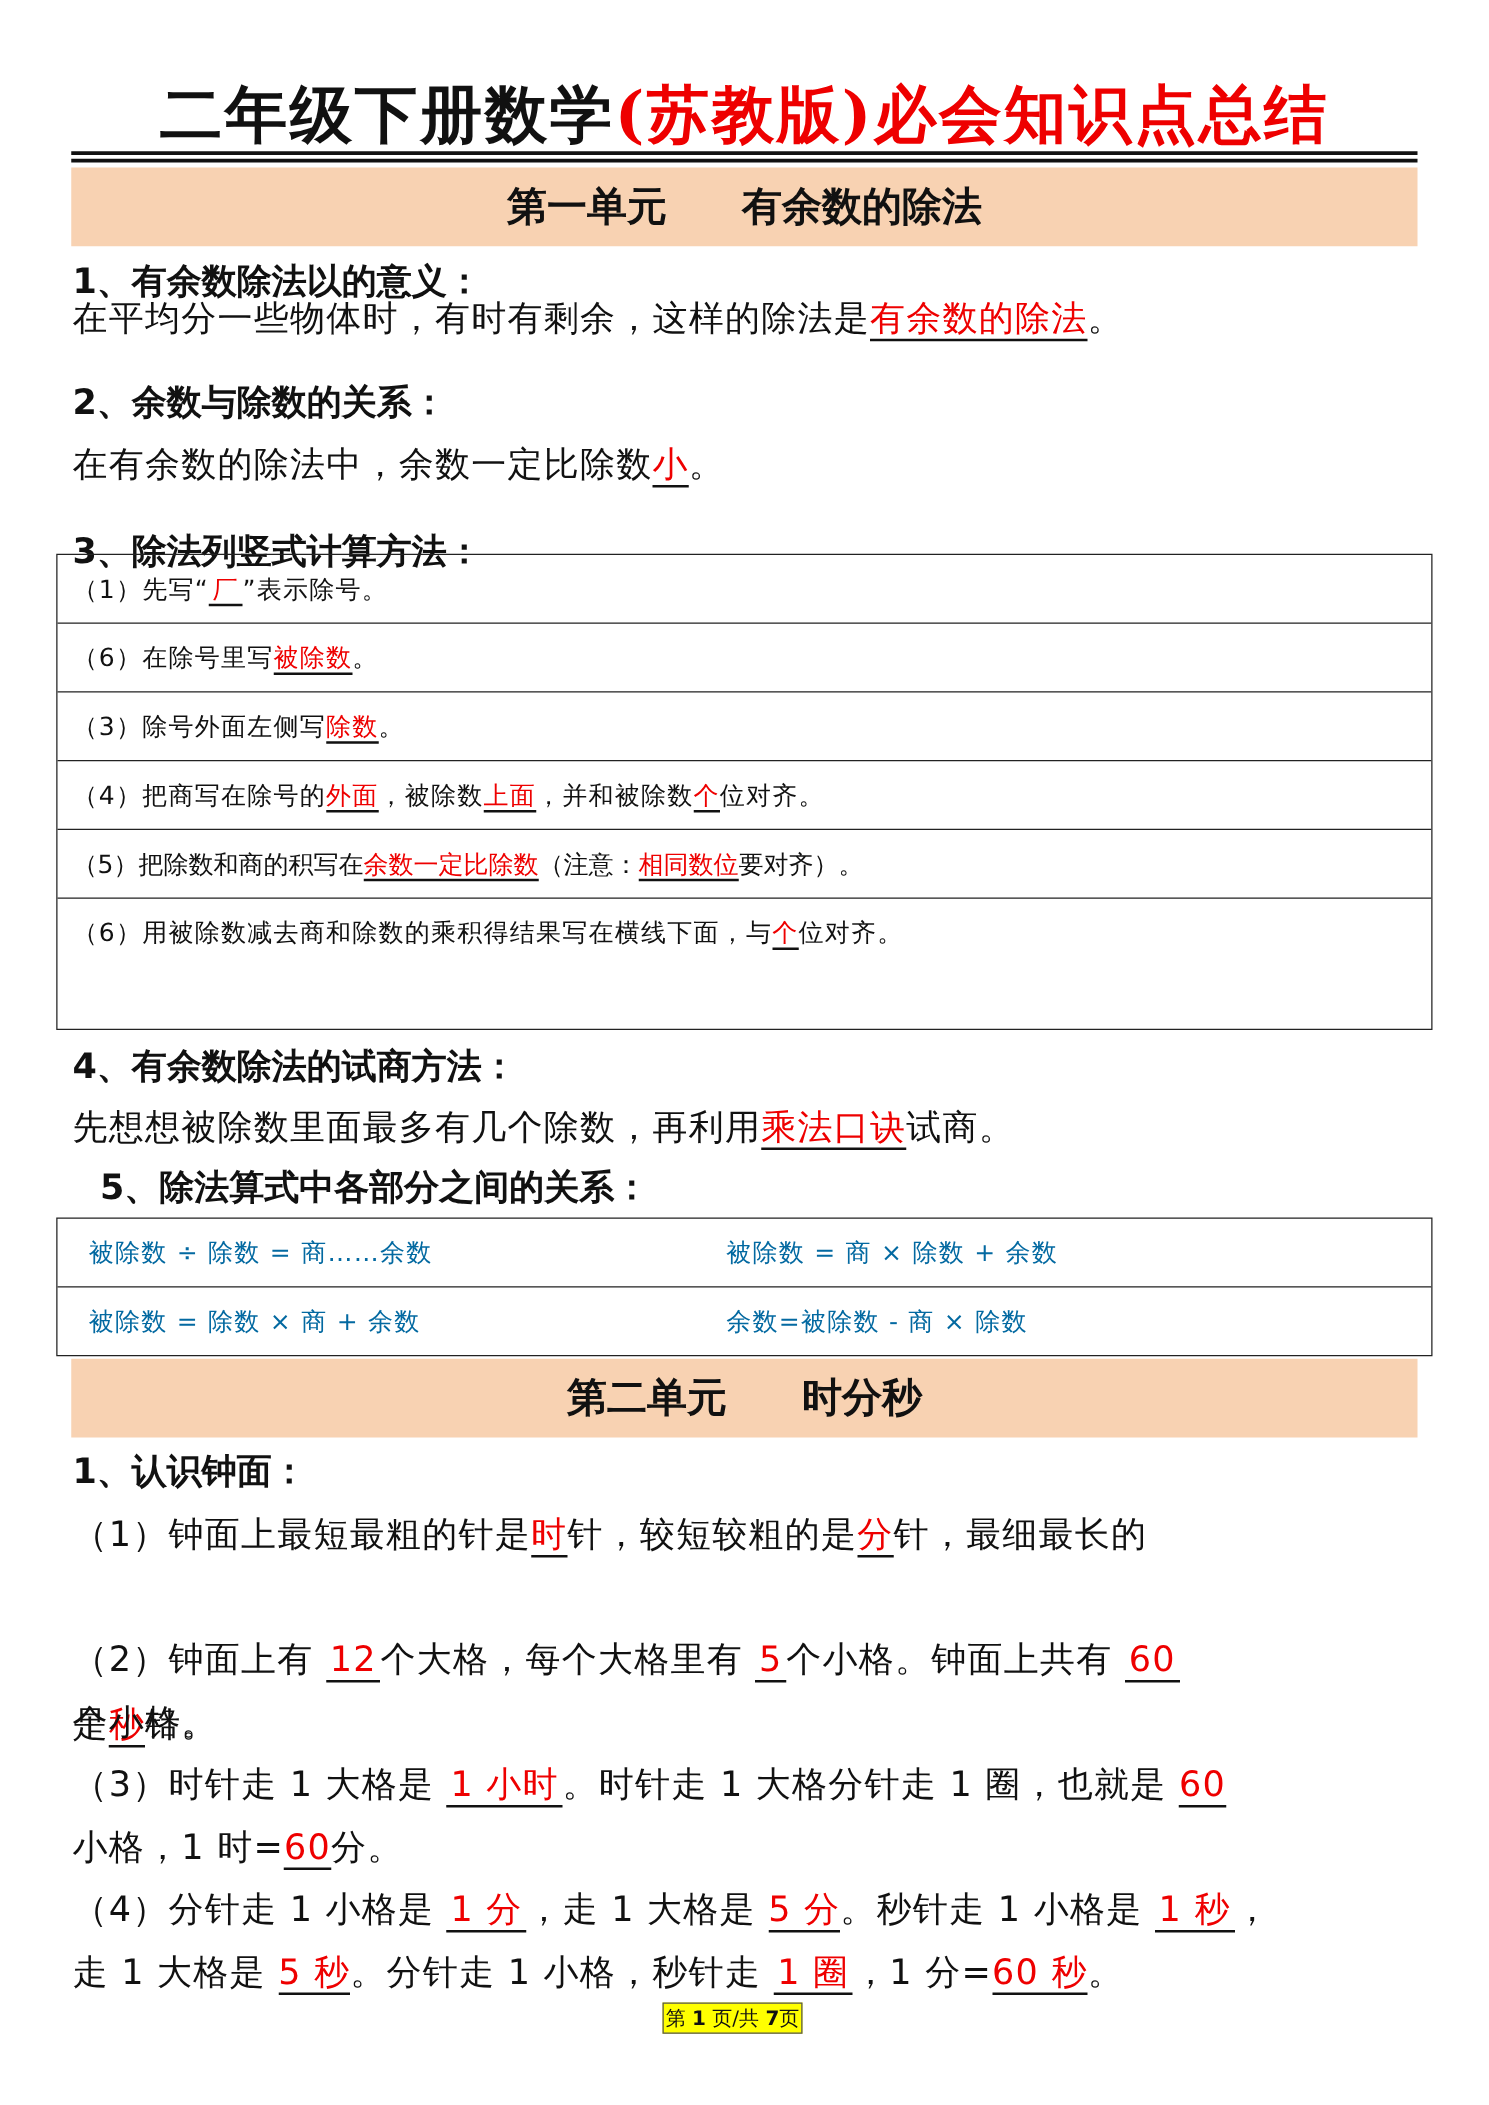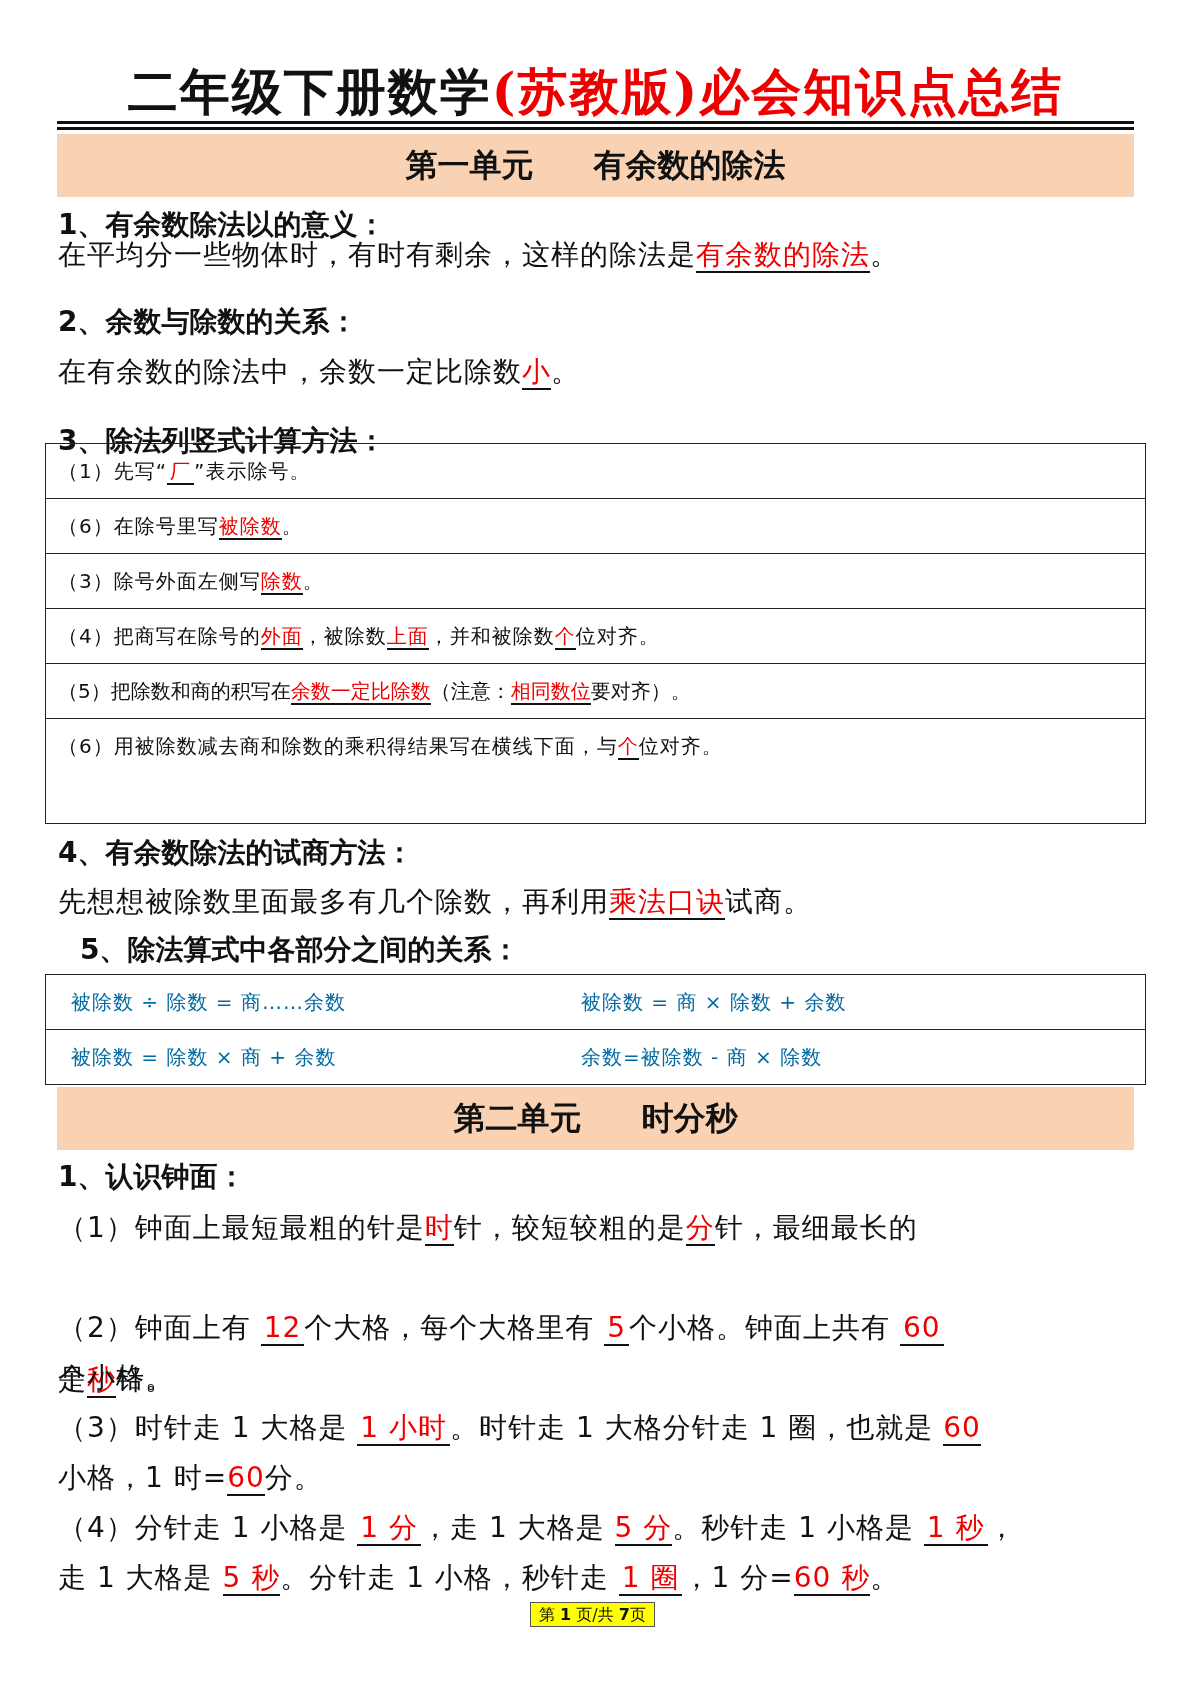--- a/index.html
+++ b/index.html
@@ -22,21 +22,21 @@
   .ans-tight { color: #ee0000; border-bottom: 2px solid #111; }
   .tbl { left: 45px; width: 1101px; border: 1.5px solid #222; box-sizing: border-box; }
   .tbl .row { border-bottom: 1.5px solid #222; height: 55px; line-height: 55px; font-size: 20px;
               padding-left: 12px; white-space: nowrap; letter-spacing: 1px; box-sizing: border-box; }
   .tbl .row:last-child { border-bottom: none; }
   .tbl .row.tall { height: 103px; line-height: 50px; white-space: normal; padding-top: 2px; padding-right: 10px; }
   .frow { position: relative; }
   .frow .c1, .frow .c2 { position: absolute; color: #0369a1; }
   .frow .c1 { left: 25px; }
   .frow .c2 { left: 535px; }
-  .footer { left: 530px; top: 1602px; width: 125px; height: 25px; background: #ffff00;
+  .footer { left: 530px; top: 1602px; width: 112px; height: 25px; background: #ffff00;
             border: 1px solid #555; box-sizing: border-box; text-align: center; font-size: 16px;
             line-height: 23px; font-family: "DejaVu Serif", "Liberation Serif", serif; }
   .footer b { font-family: "DejaVu Sans", sans-serif; }
 </style>
 </head>
 <body>
 
 <div class="abs title">
   <span>二年级下册数学</span><span class="red">(苏教版)</span><span class="red">必会知识点总结</span>
 </div>

